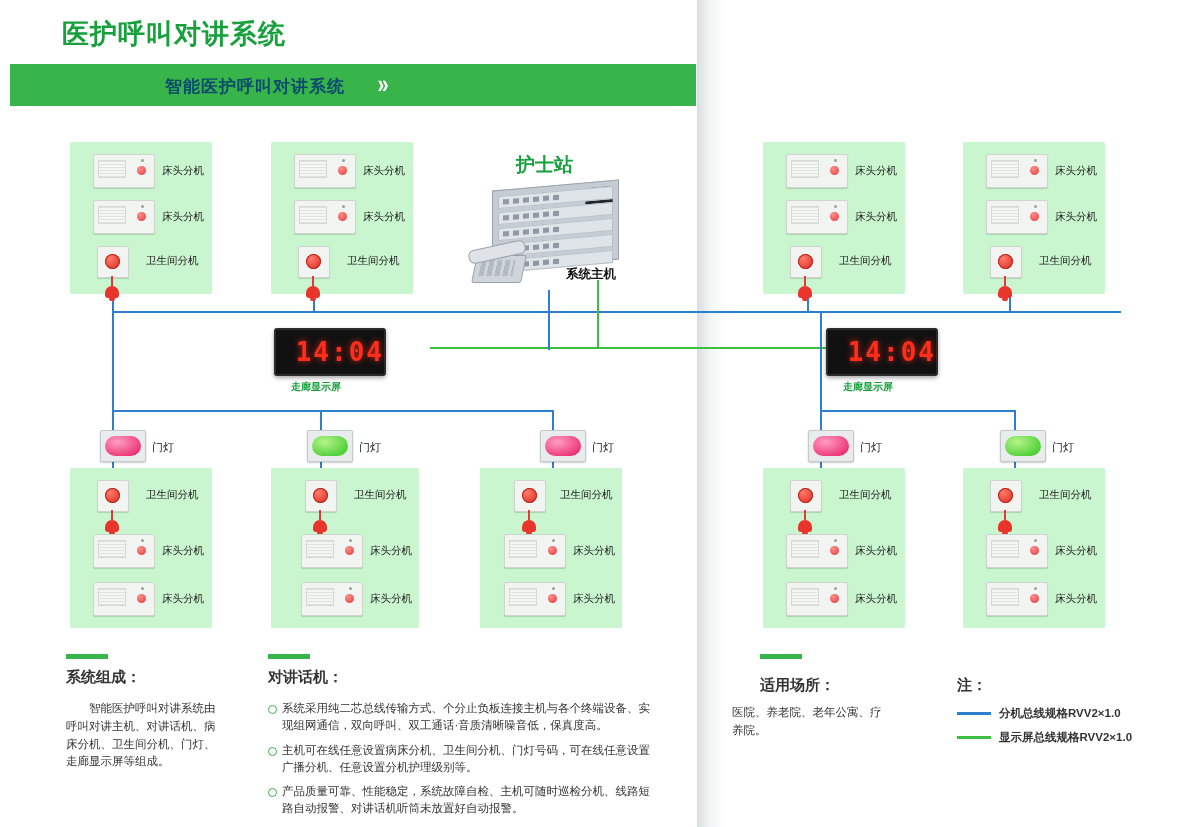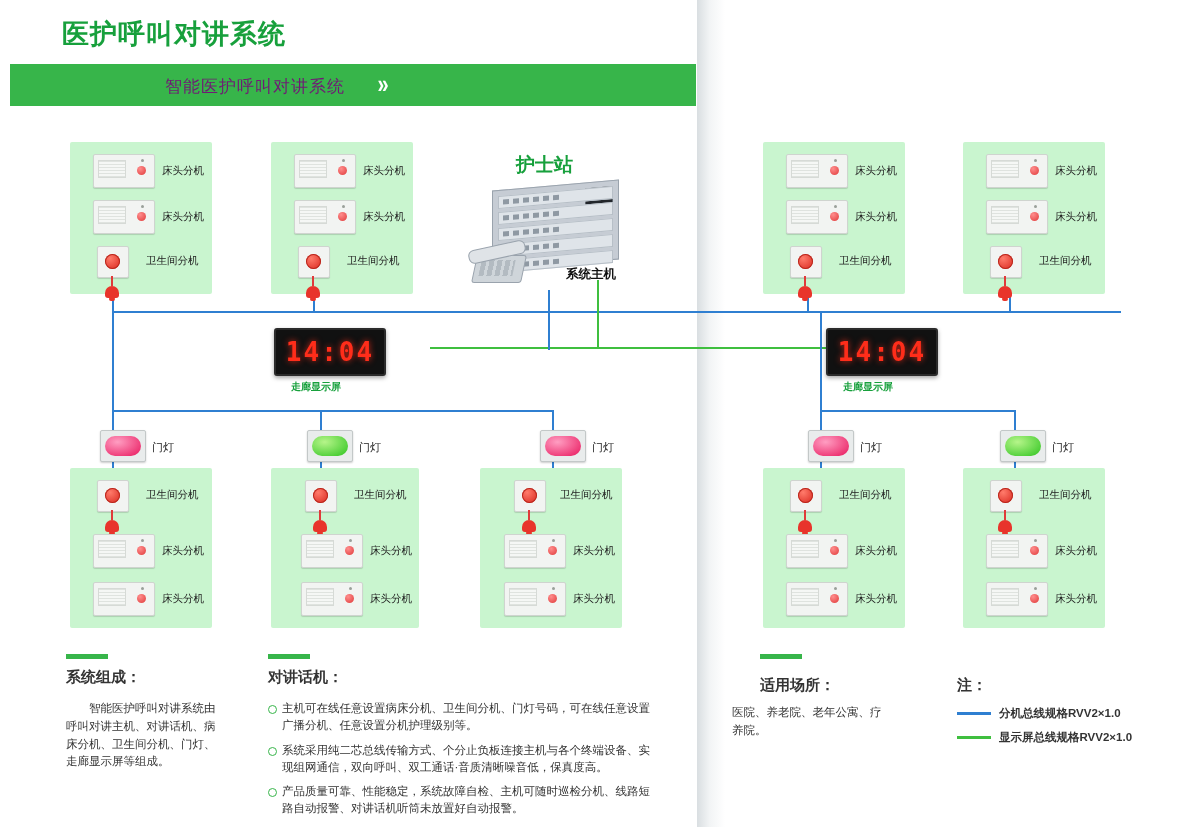--- a/index.html
+++ b/index.html
@@ -24,21 +24,21 @@
   
   #main-title{
     position:absolute;left:62px;top:16px;
     font-size:27px;font-weight:bold;color:#17a03c;letter-spacing:1px;
   }
   #green-bar{
     position:absolute;left:10px;top:64px;width:686px;height:42px;
     background:#37b54a;
   }
   #green-bar .bar-text{
-    position:absolute;left:155px;top:11px;color:#701a75;font-size:17px;font-weight:normal;letter-spacing:1px;
+    position:absolute;left:155px;top:11px;color:#0c4a6e;font-size:17px;font-weight:bold;letter-spacing:1px;
   }
   #green-bar .chev{
     position:absolute;left:366px;top:6px;color:#ffffff;font-size:25px;font-weight:bold;
     transform:scaleX(.8);
   }
 
   
   .room{
     position:absolute;background:#c9f5cf;border-radius:2px;
   }
@@ -122,21 +122,21 @@
   .host-label{
     position:absolute;font-size:12.5px;font-weight:bold;color:#111;
   }
 
   
   .clock{
     position:absolute;width:108px;height:44px;background:#111;border:2px solid #2b2b2b;border-radius:3px;
     box-shadow:0 2px 4px rgba(0,0,0,.35);
   }
   .clock .time{
-    position:absolute;left:0;right:0;top:7px;text-align:center;
+    position:absolute;left:0;right:0;top:7px;text-align:right;
     font-family:"DejaVu Sans Mono","Liberation Mono",monospace;
     font-size:26px;letter-spacing:2px;color:#ff2d1a;font-weight:bold;
     text-shadow:0 0 6px rgba(255,45,26,.8);
   }
   .clock-label{
     position:absolute;font-size:10px;font-weight:bold;color:#17a03c;white-space:nowrap;
   }
 
   
   .lampbox{
@@ -493,22 +493,22 @@
   <div class="dev-label" style="left:92px;top:124px;">床头分机</div>
 </div>
 
 <div class="sec-rule" style="left:66px;top:654px;"></div>
 <div class="sec-title" style="left:66px;top:668px;">系统组成：</div>
 <div class="sec-body" style="left:66px;top:700px;width:160px;text-indent:2em;">智能医护呼叫对讲系统由呼叫对讲主机、对讲话机、病床分机、卫生间分机、门灯、走廊显示屏等组成。</div>
 
 <div class="sec-rule" style="left:268px;top:654px;"></div>
 <div class="sec-title" style="left:268px;top:668px;">对讲话机：</div>
 <div style="position:absolute;left:268px;top:700px;width:382px;">
+  <div class="bullet-item">系统采用纯二芯总线传输方式、个分止负板连接主机与各个终端设备、实现组网通信，双向呼叫、双工通话·音质清晰噪音低，保真度高。</div>
   <div class="bullet-item">主机可在线任意设置病床分机、卫生间分机、门灯号码，可在线任意设置广播分机、任意设置分机护理级别等。</div>
-  <div class="bullet-item">系统采用纯二芯总线传输方式、个分止负板连接主机与各个终端设备、实现组网通信，双向呼叫、双工通话·音质清晰噪音低，保真度高。</div>
   <div class="bullet-item">产品质量可靠、性能稳定，系统故障自检、主机可随时巡检分机、线路短路自动报警、对讲话机听筒未放置好自动报警。</div>
 </div>
 
 <div class="sec-rule" style="left:760px;top:654px;"></div>
 <div class="sec-title" style="left:760px;top:676px;">适用场所：</div>
 <div class="sec-body" style="left:732px;top:704px;width:150px;">医院、养老院、老年公寓、疗养院。</div>
 
 <div class="sec-title" style="left:957px;top:676px;">注：</div>
 <div class="legend-row" style="left:957px;top:706px;">
   <span class="swatch" style="background:#2f7fd1;"></span>

